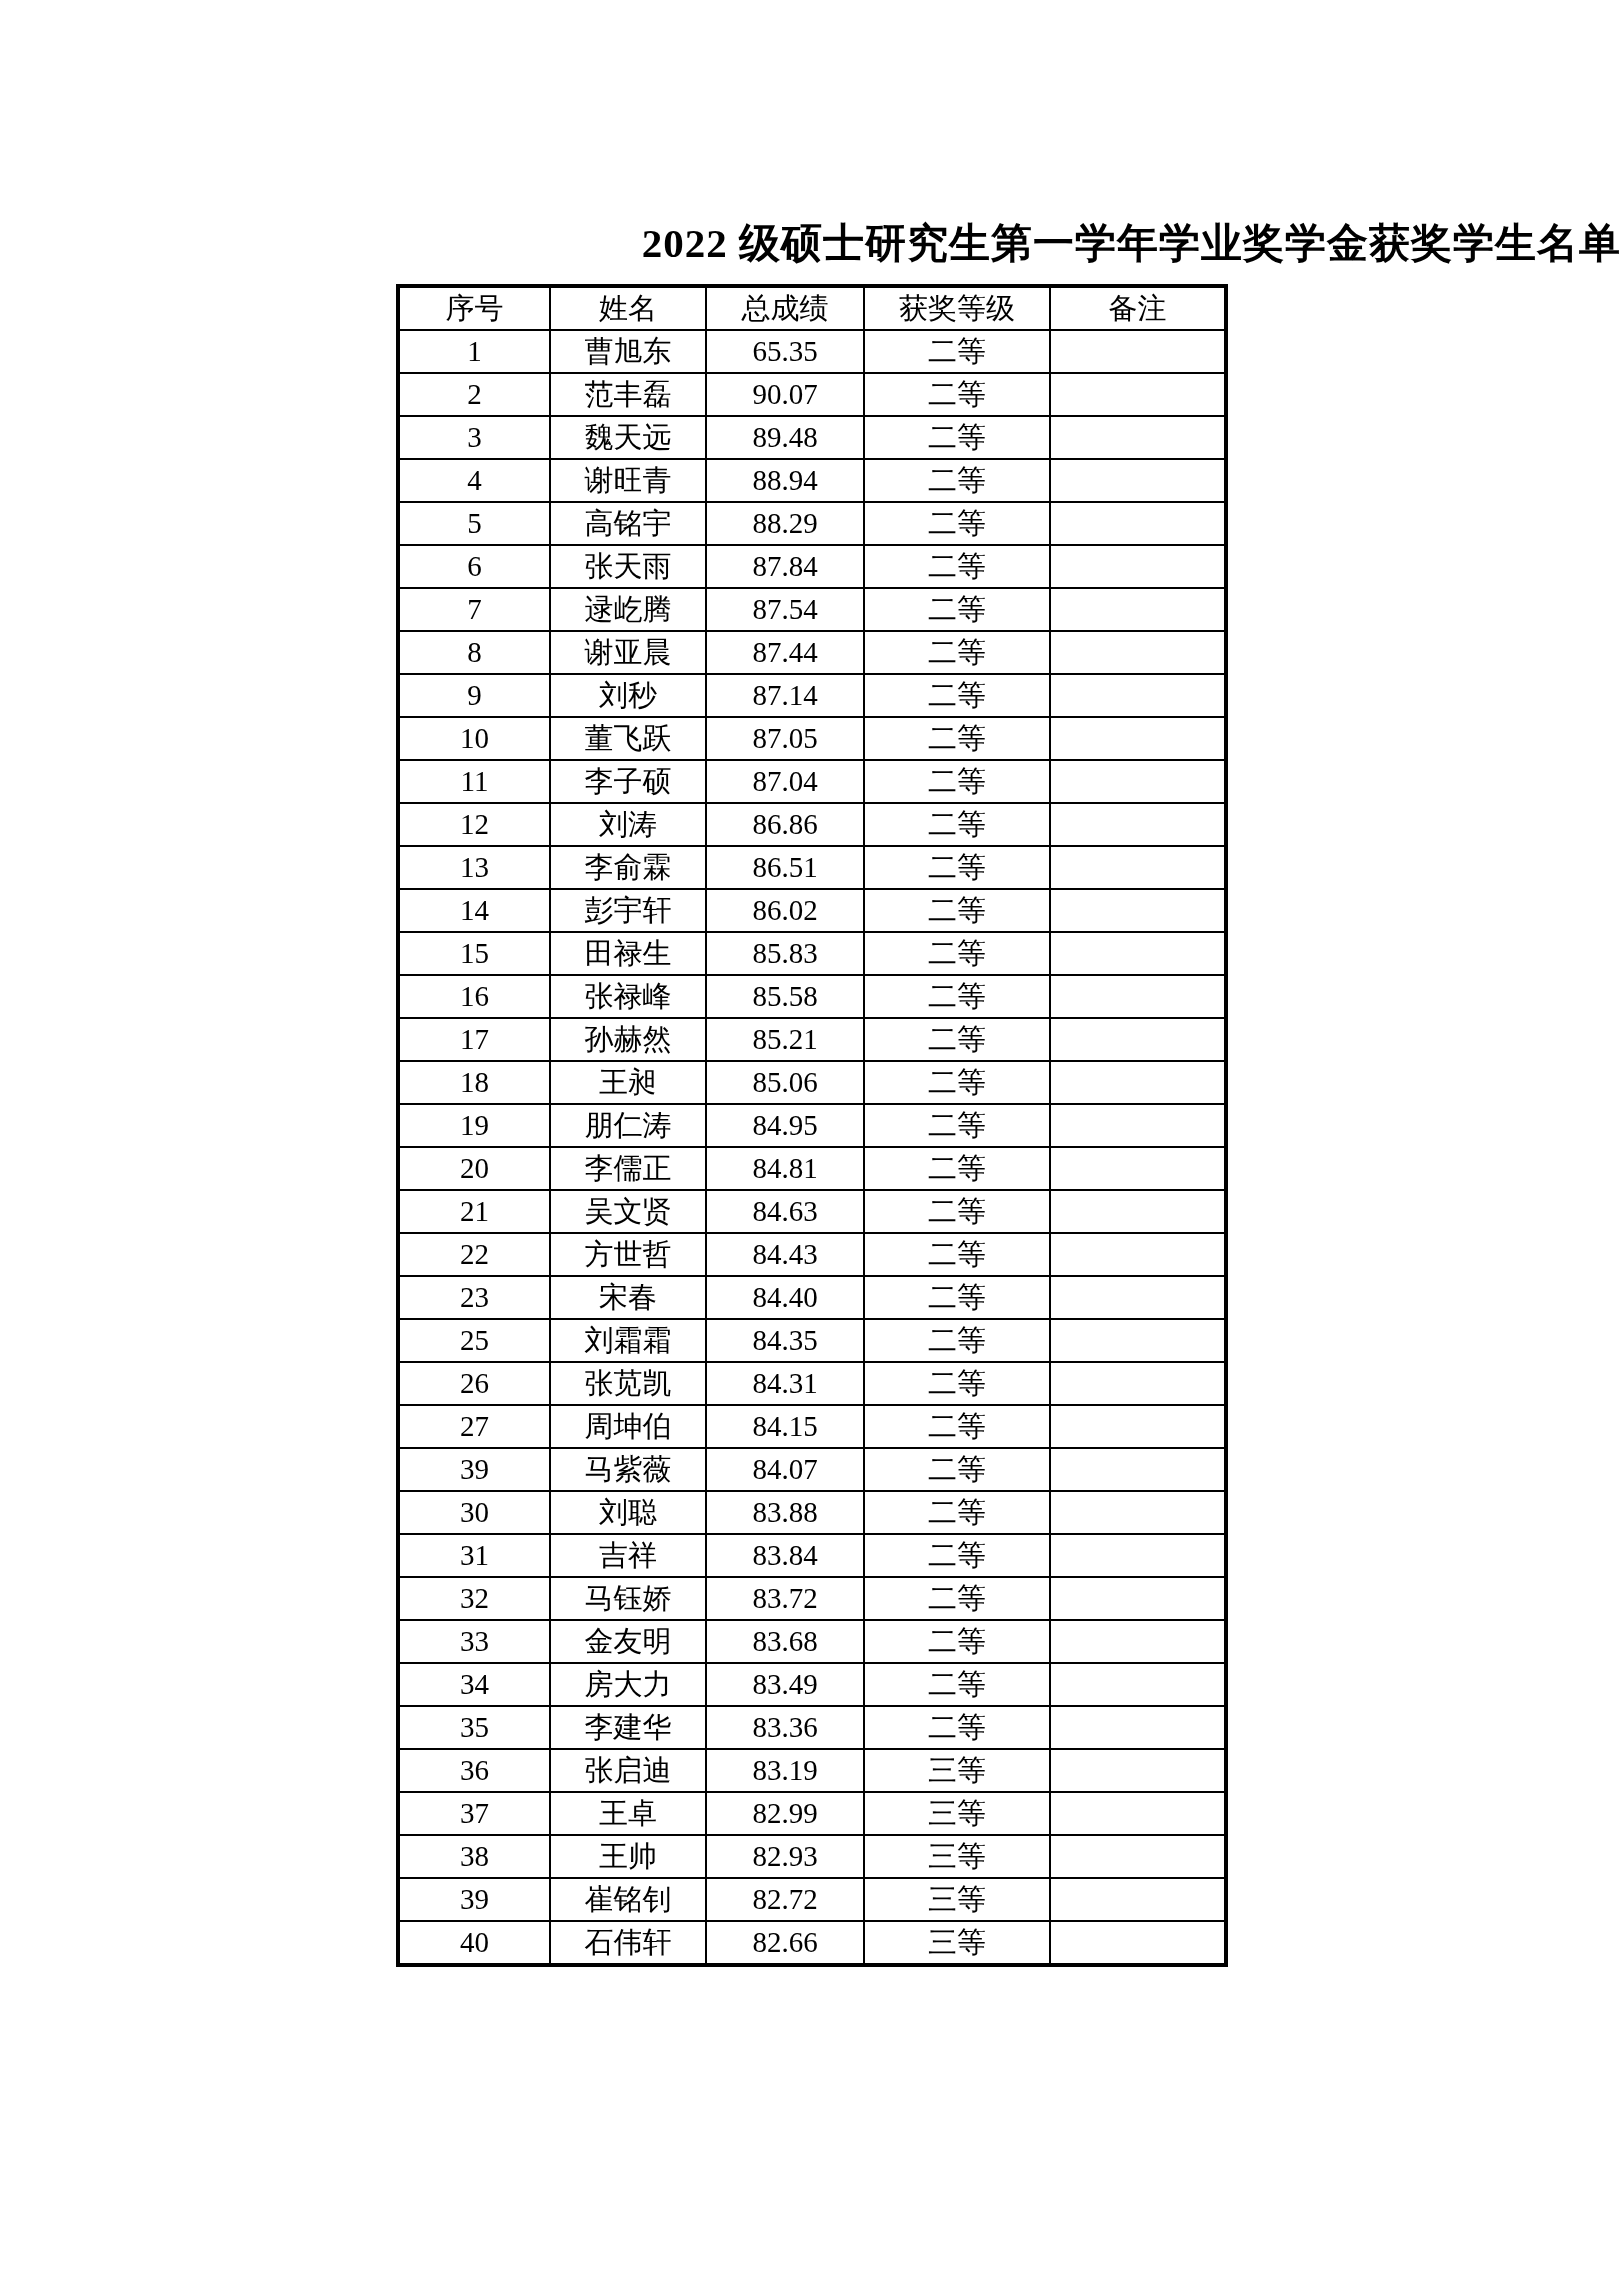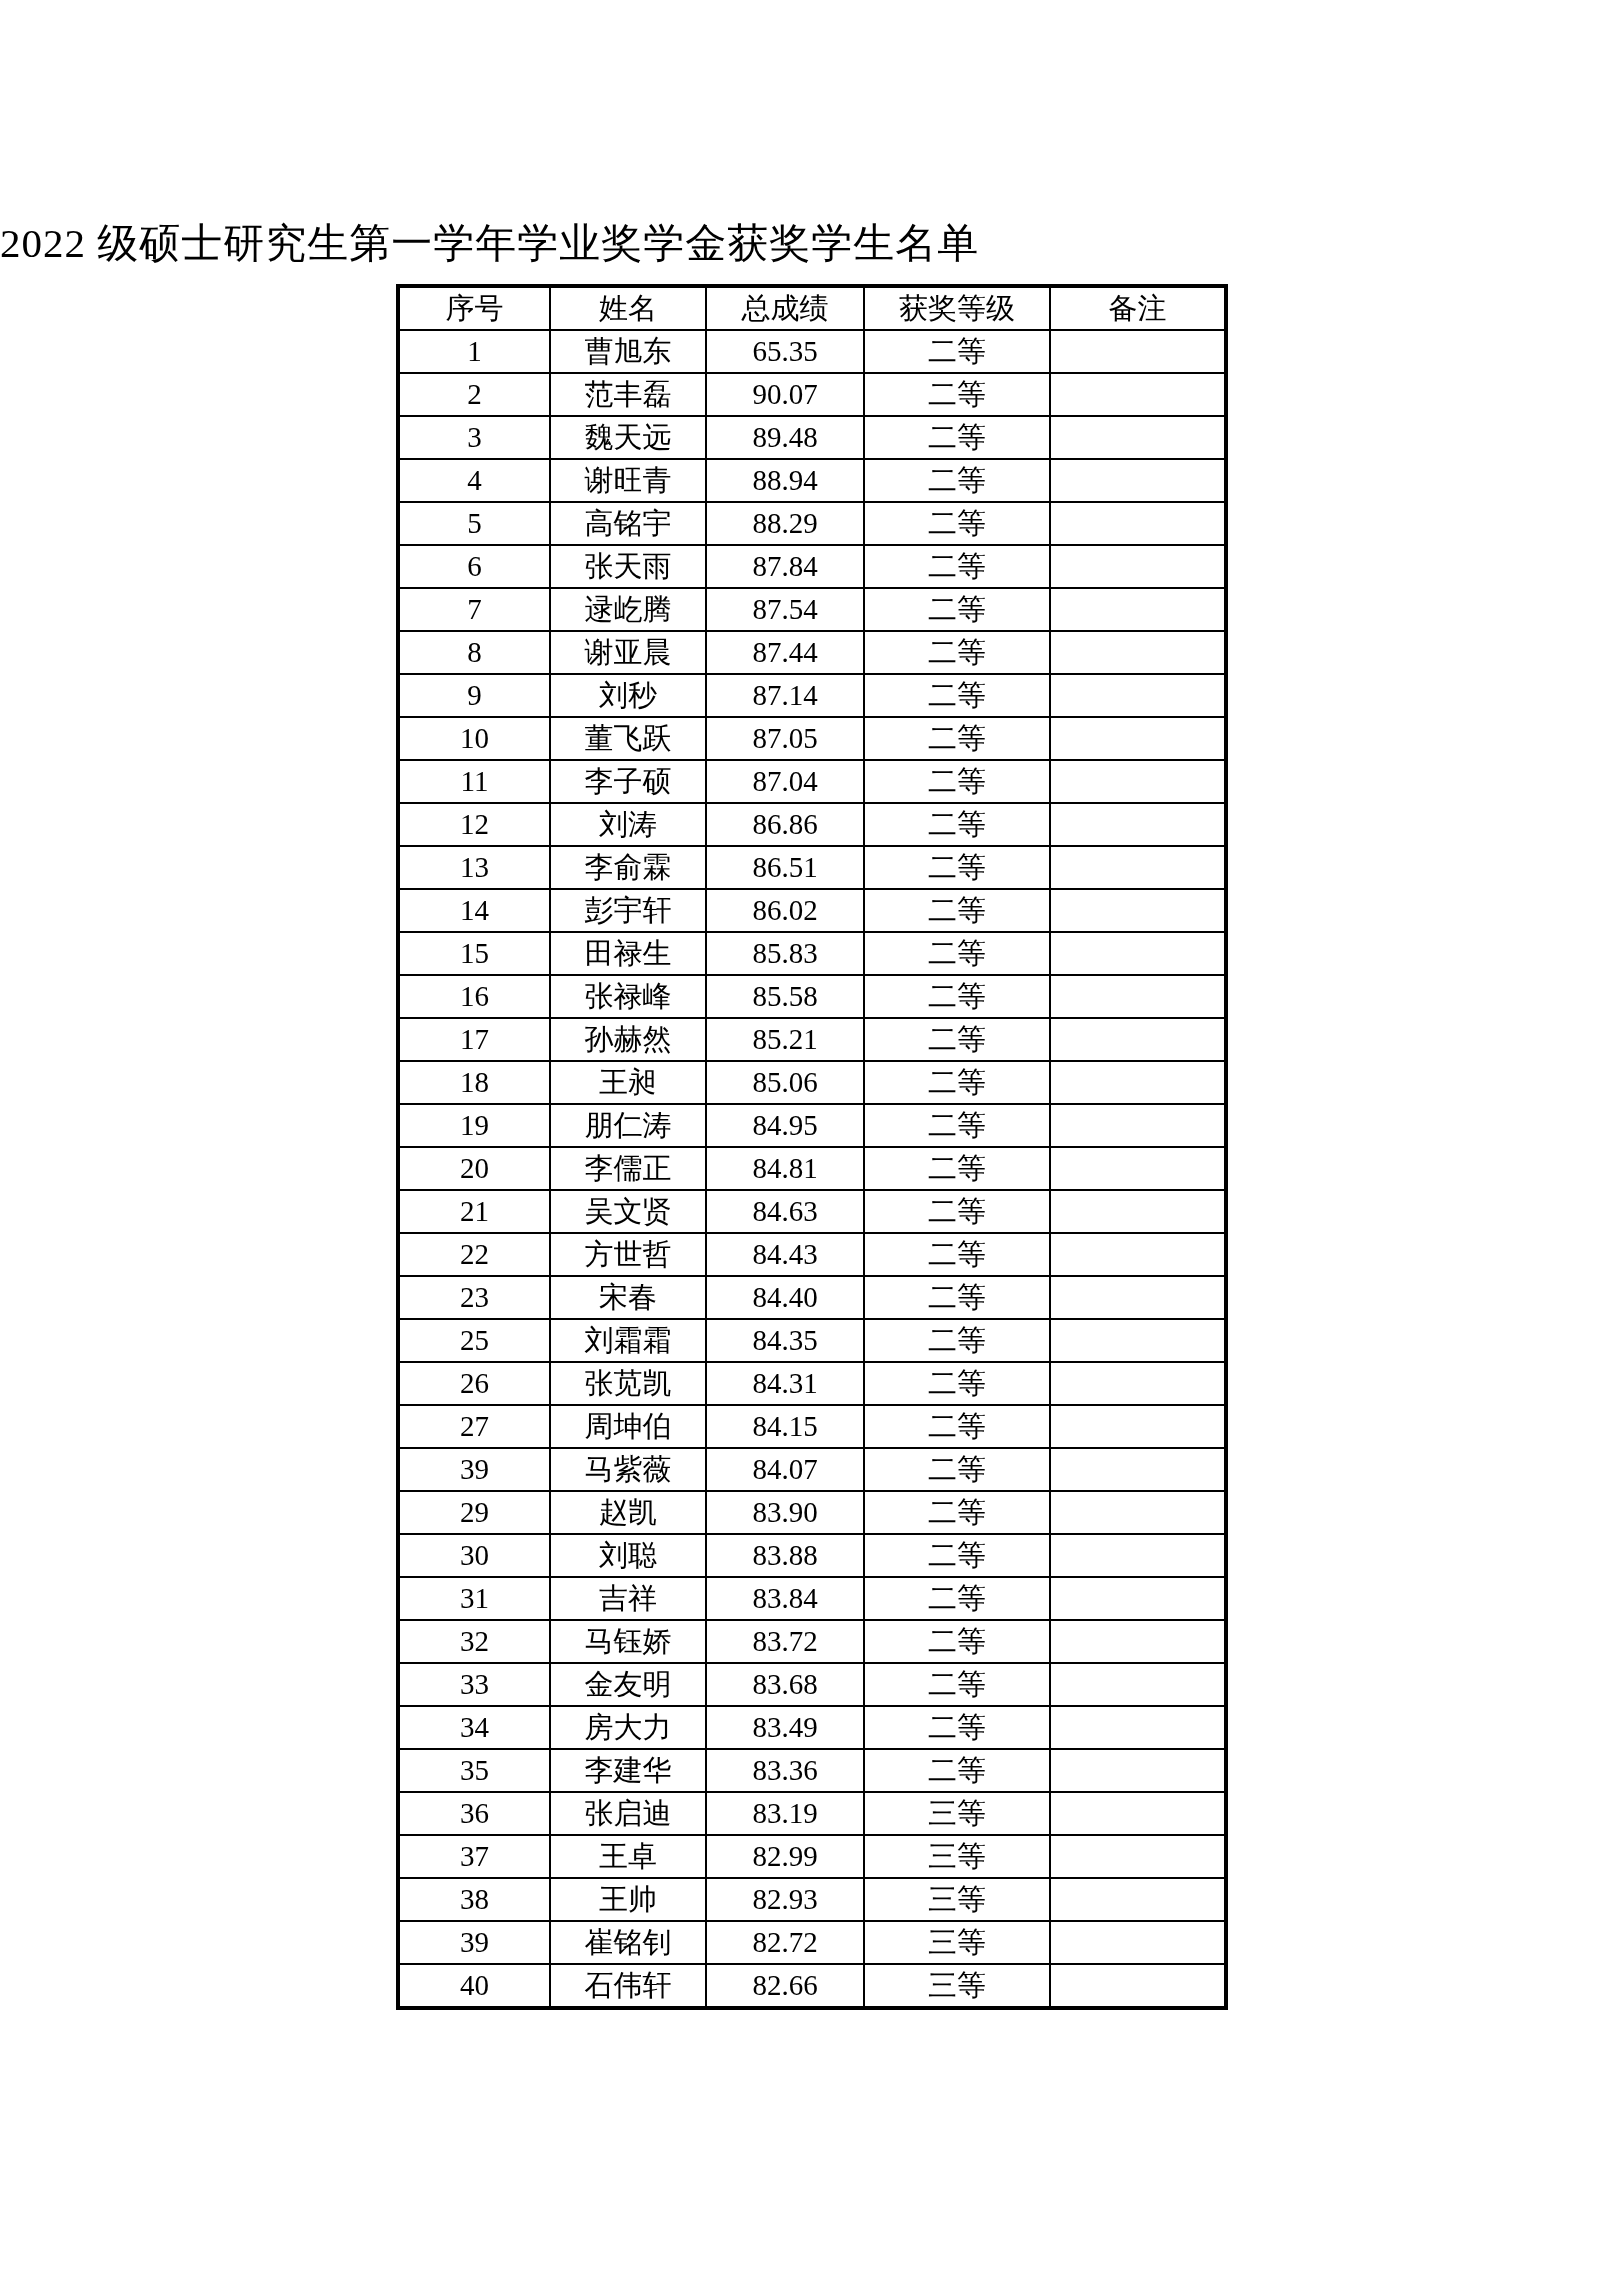--- a/index.html
+++ b/index.html
@@ -12,23 +12,23 @@
     height: 2293px;
     position: relative;
     font-family: "Liberation Serif", "DejaVu Serif", serif;
     color: #000000;
   }
   .page-title {
     position: absolute;
     top: 216px;
     left: 0;
     width: 100%;
-    text-align: left;
+    text-align: right;
     font-size: 41px;
-    font-weight: normal;
+    font-weight: bold;
     letter-spacing: 1px;
     white-space: nowrap;
   }
   table.scholarship-table {
     position: absolute;
     left: 396px;
     top: 284px;
     border-collapse: collapse;
     table-layout: fixed;
     border: 4.9px solid #000000;
@@ -254,27 +254,20 @@
           <td></td>
         </tr>
         <tr>
           <td>39</td>
           <td>马紫薇</td>
           <td>84.07</td>
           <td>二等</td>
           <td></td>
         </tr>
         <tr>
-          <td>29</td>
-          <td>赵凯</td>
-          <td>83.90</td>
-          <td>二等</td>
-          <td></td>
-        </tr>
-        <tr>
           <td>30</td>
           <td>刘聪</td>
           <td>83.88</td>
           <td>二等</td>
           <td></td>
         </tr>
         <tr>
           <td>31</td>
           <td>吉祥</td>
           <td>83.84</td>

